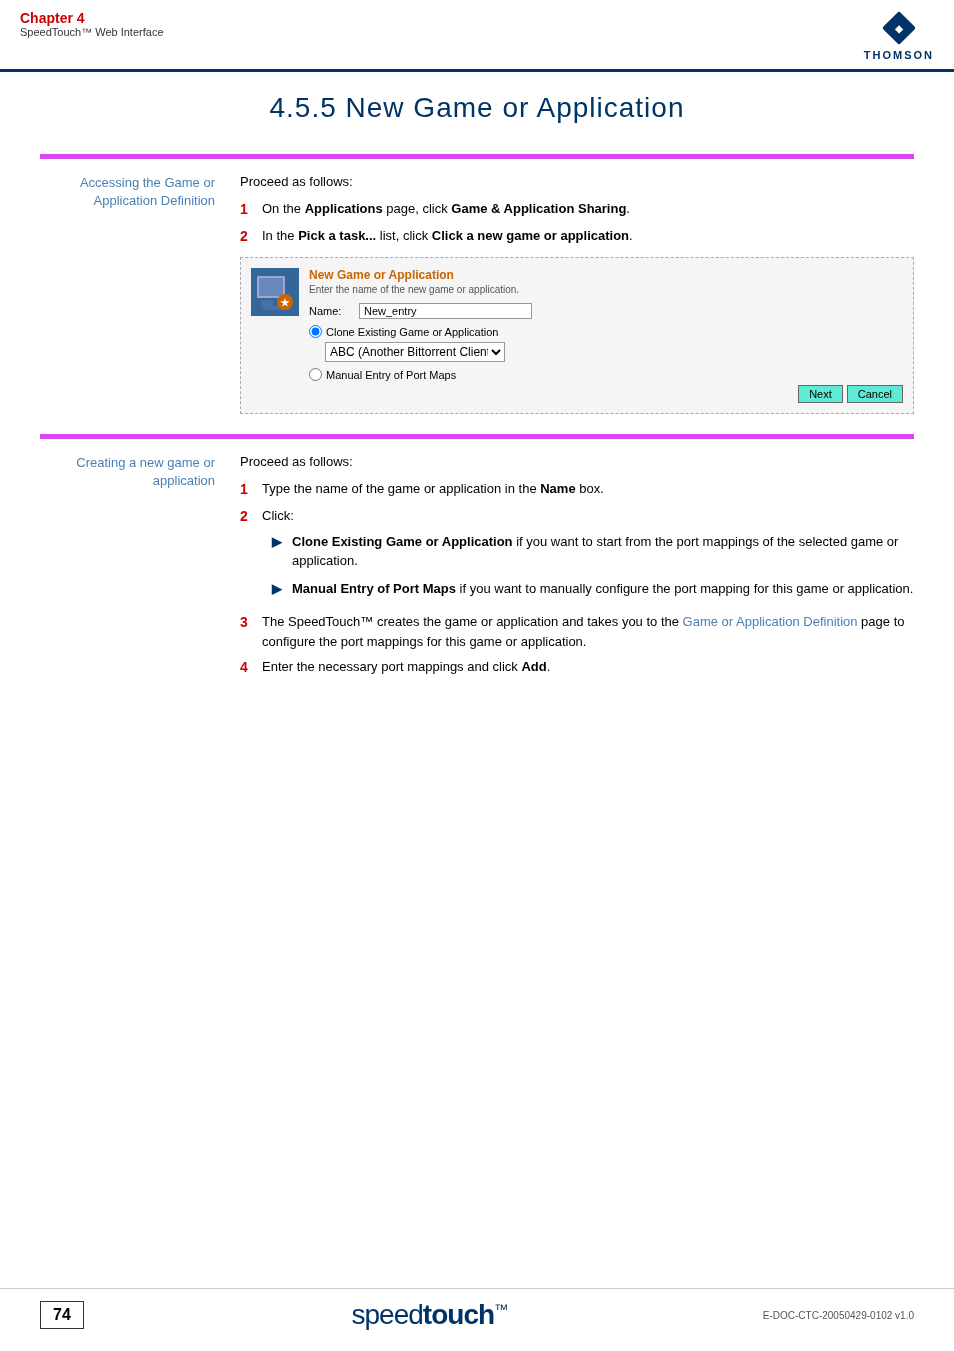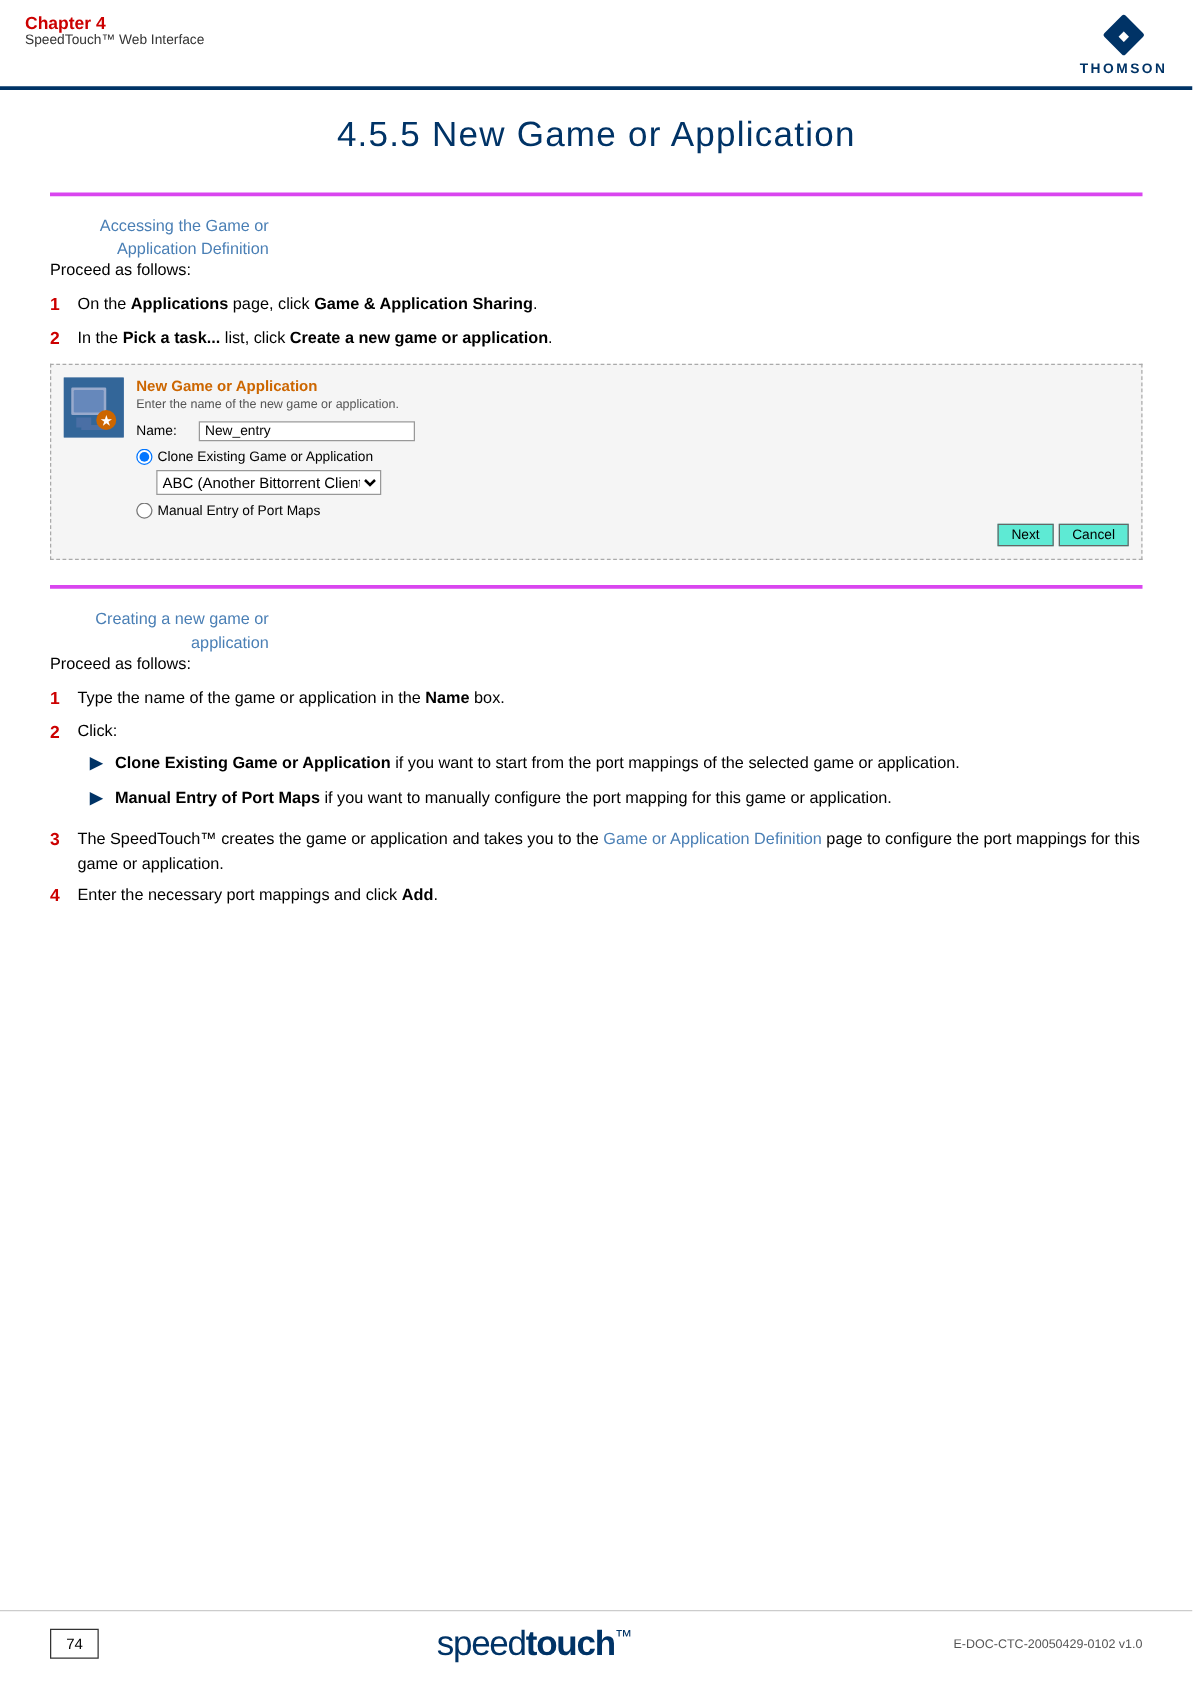--- a/index.html
+++ b/index.html
@@ -63,23 +63,22 @@
     }
     .page-title span {
       color: #003366;
       text-align: right;
     }
 
     
     .section {
       display: flex;
       margin-bottom: 10px;
-      border-top: 3px solid #d946ef;
+      border-top: 5px solid #d946ef;
       padding-top: 15px;
-      flex-direction: column;
     }
     .section-label {
       width: 200px;
       min-width: 200px;
       text-align: right;
       padding-right: 25px;
       color: #4a7fb5;
       font-size: 13px;
       line-height: 1.4;
     }
@@ -224,22 +223,22 @@
       right: 0;
       display: flex;
       align-items: center;
       padding: 0 40px;
       border-top: 1px solid #ccc;
       padding-top: 10px;
     }
     .footer-page {
       border: 1px solid #333;
       padding: 4px 12px;
-      font-weight: normal;
-      font-size: 12px;
+      font-weight: bold;
+      font-size: 16px;
     }
     .footer-brand {
       flex: 1;
       text-align: center;
       font-size: 28px;
       color: #003366;
       letter-spacing: -1px;
     }
     .footer-brand span {
       font-weight: bold;
@@ -291,21 +290,21 @@
       <ol class="numbered-list">
         <li>
           <span class="num">1</span>
           <span class="num-content">
             <span>On the </span><strong>Applications</strong><span> page, click </span><strong>Game &amp; Application Sharing</strong><span>.</span>
           </span>
         </li>
         <li>
           <span class="num">2</span>
           <span class="num-content">
-            <span>In the </span><strong>Pick a task...</strong><span> list, click </span><strong>Create a new game or application</strong><span>.</span>
+            <span>In the </span><strong>Pick a task...</strong><span> list, click </span><strong>Click a new game or application</strong><span>.</span>
           </span>
         </li>
       </ol>
 
       <div class="ui-box">
         <div class="ui-icon">
           <svg width="48" height="48" viewBox="0 0 48 48">
             <rect x="0" y="0" width="48" height="48" fill="#336699"></rect>
             <rect x="6" y="8" width="28" height="22" fill="#99aacc" rx="1"></rect>
             <rect x="8" y="10" width="24" height="18" fill="#6688bb" rx="1"></rect>

